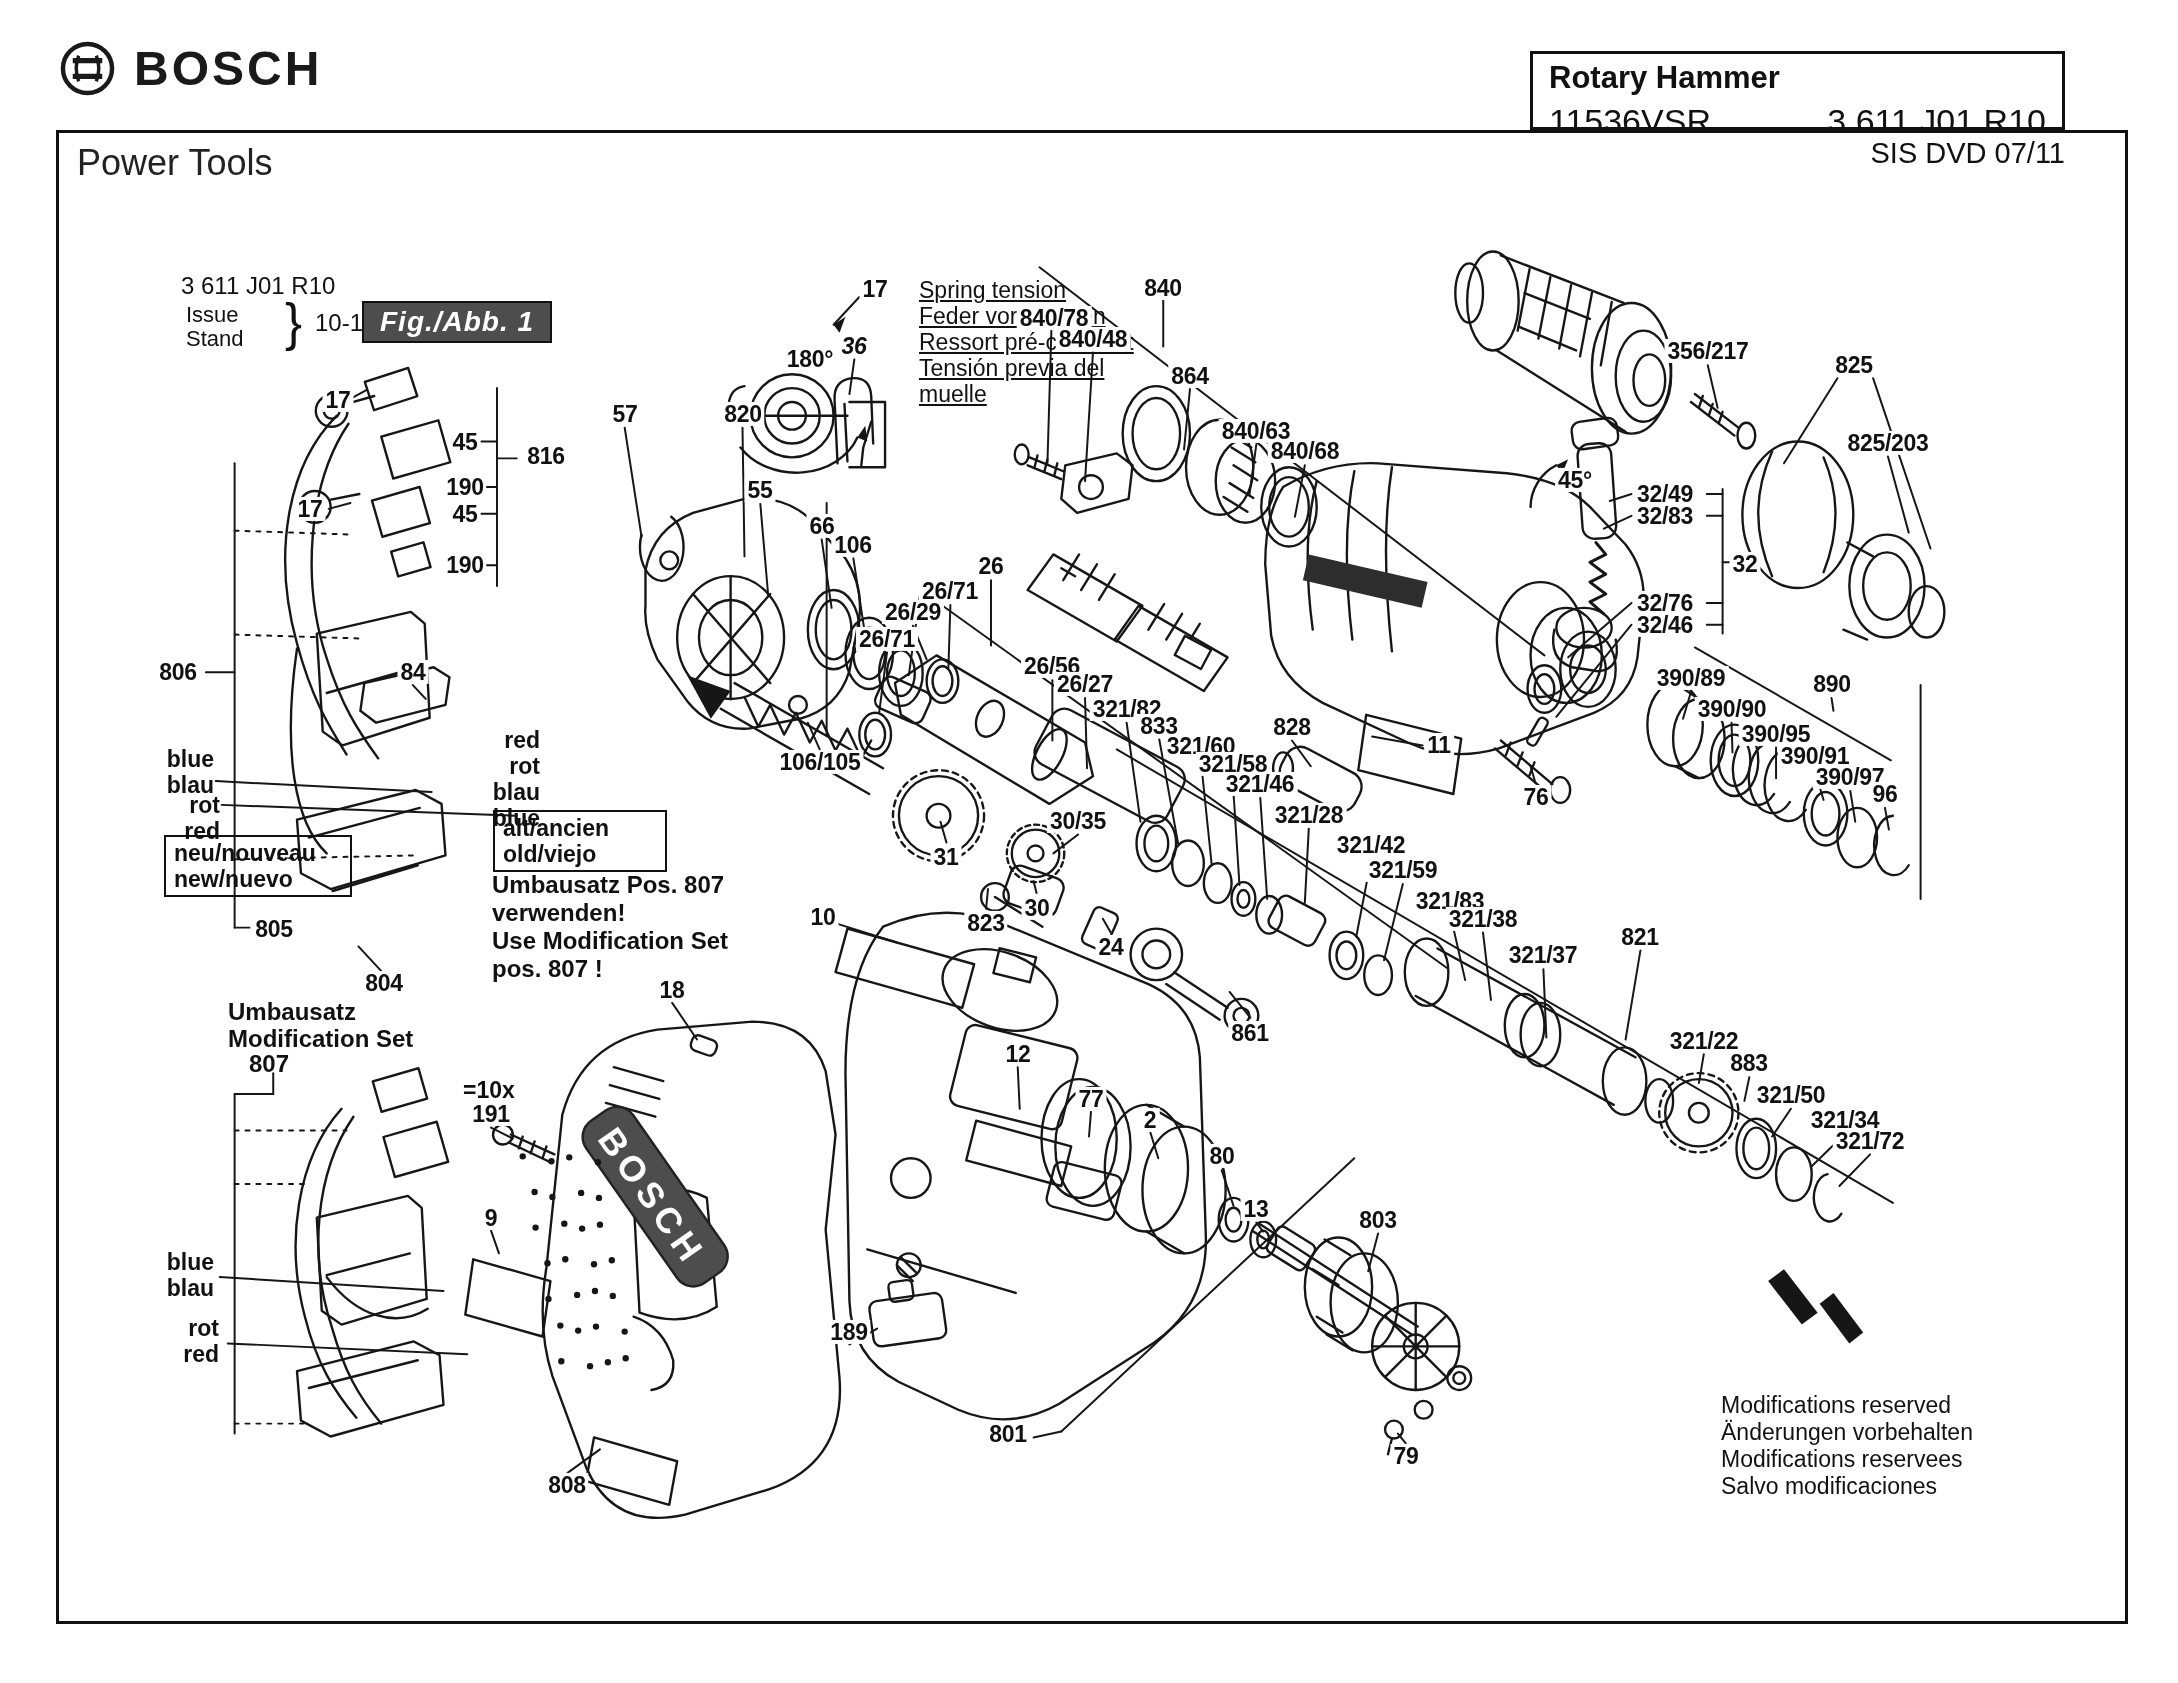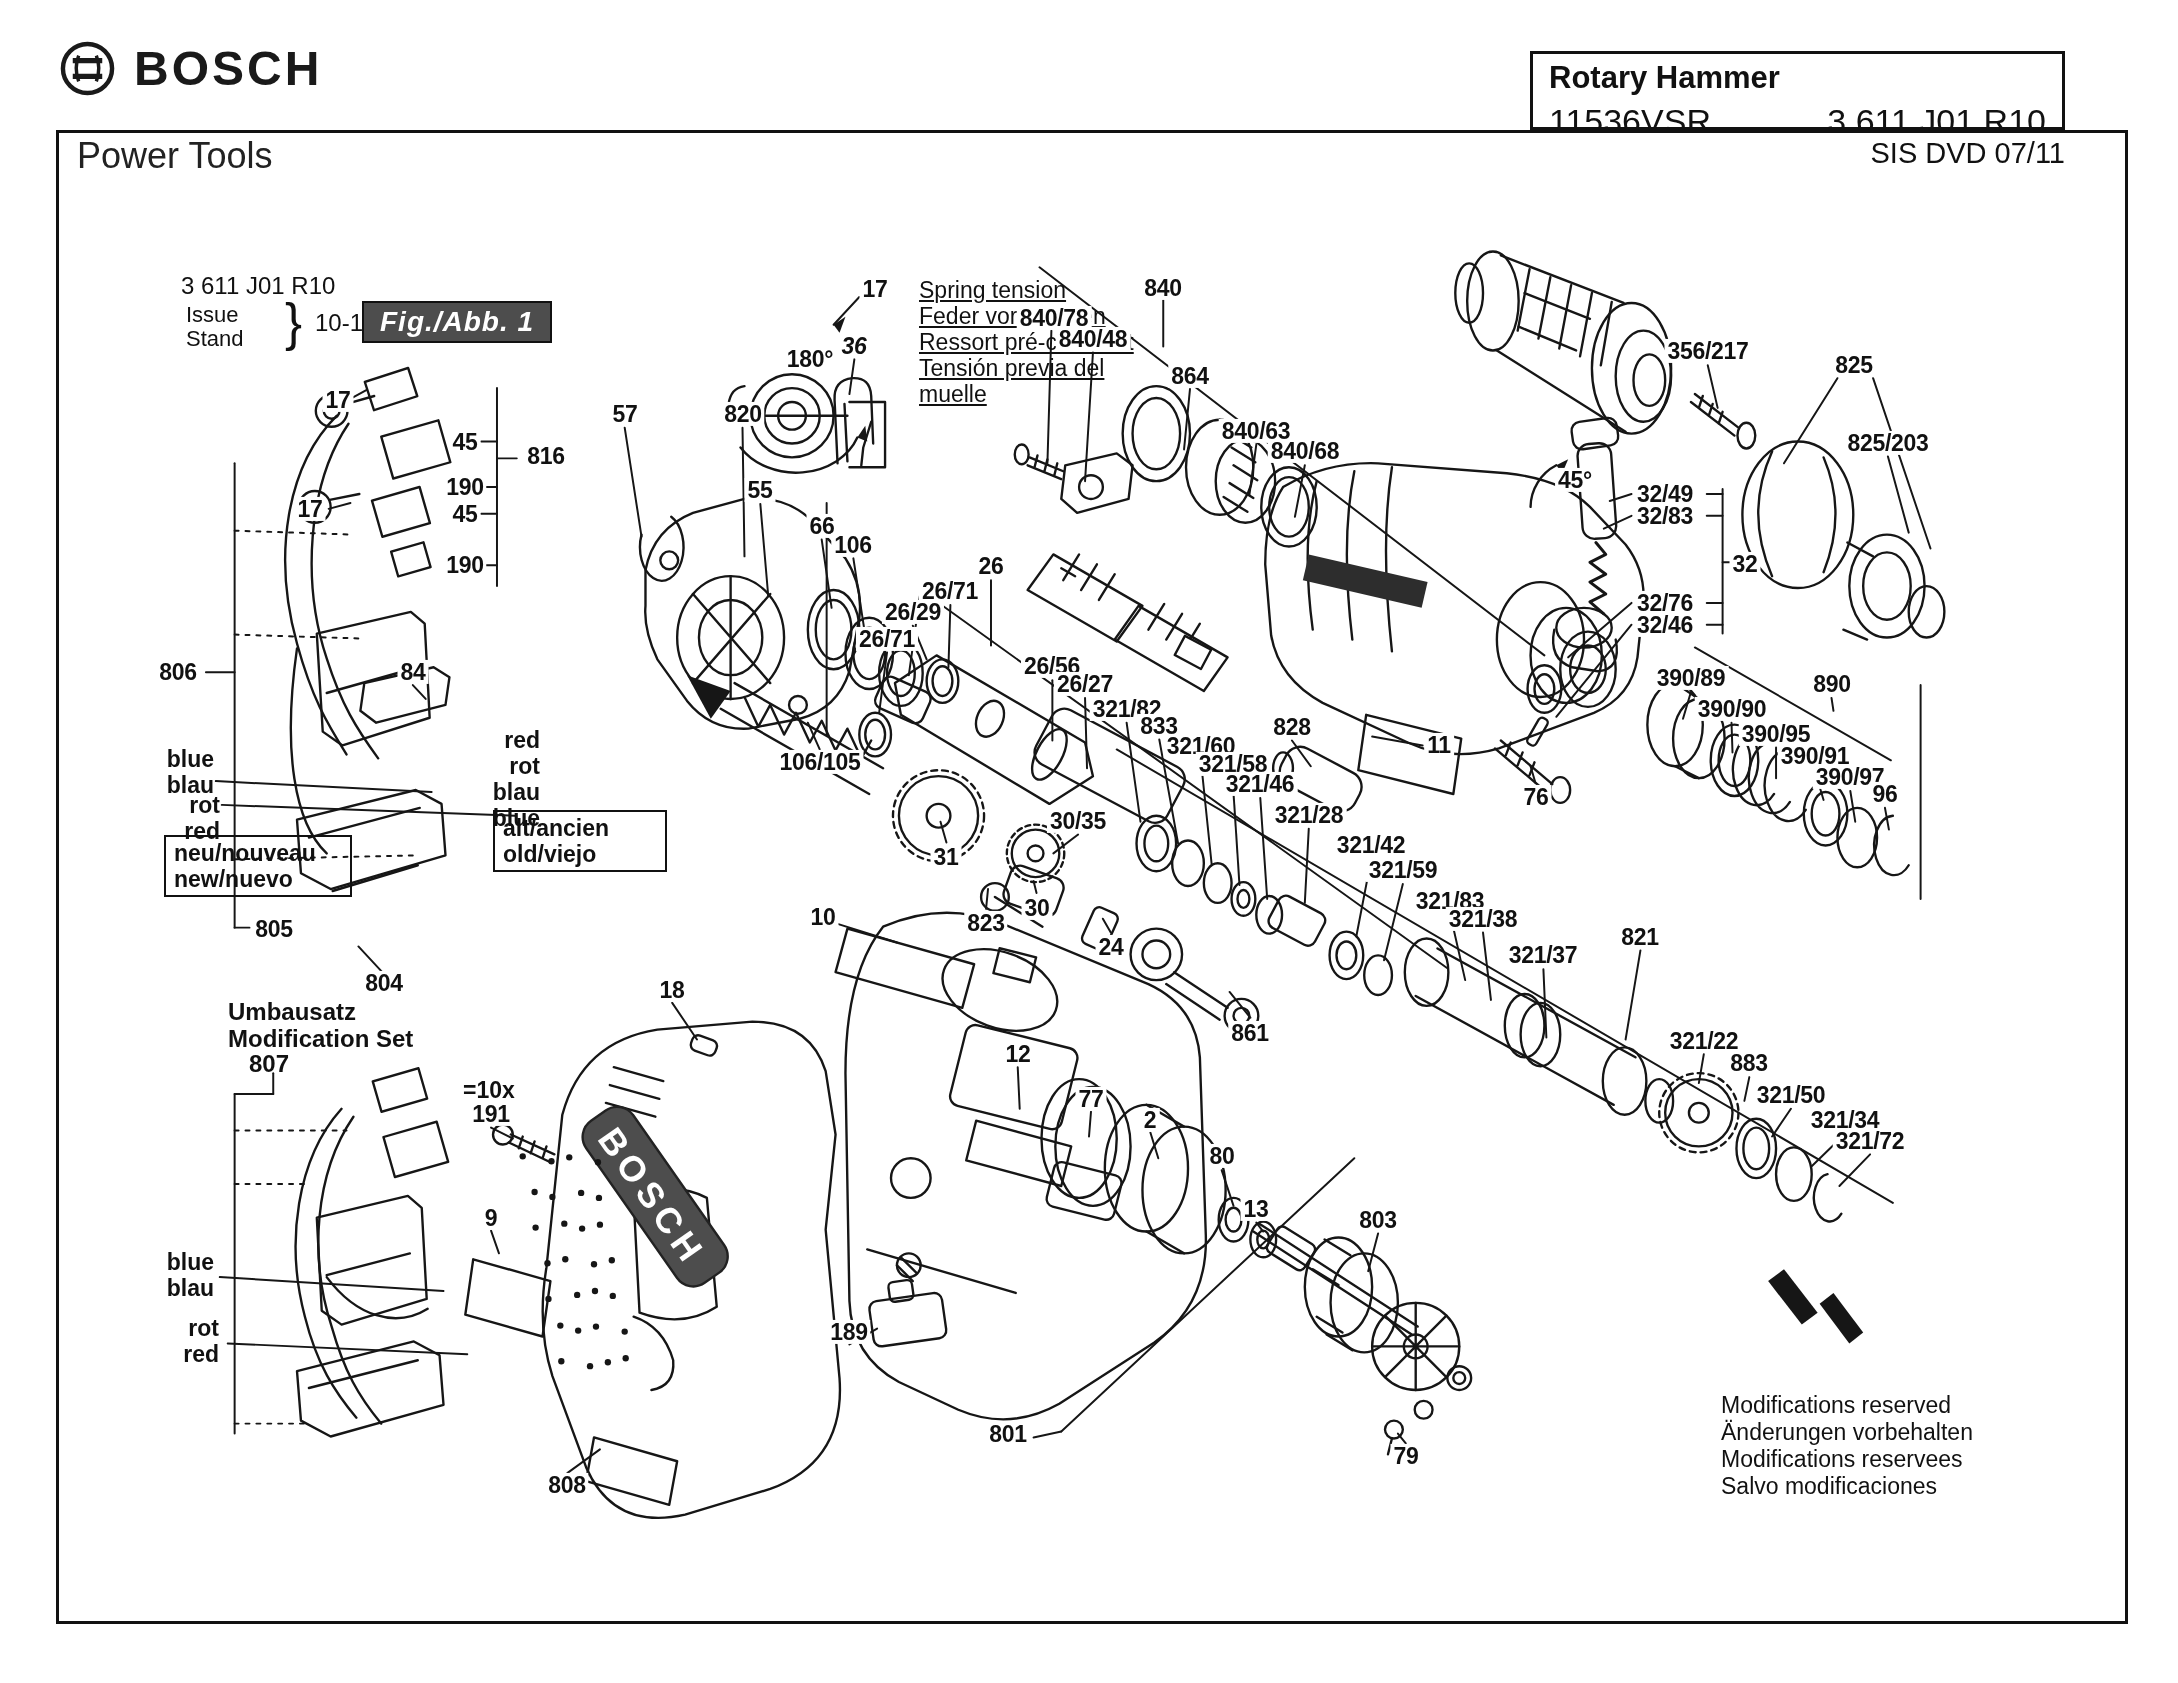--- a/index.html
+++ b/index.html
@@ -1,21 +1,21 @@
 <!DOCTYPE html>
 <html><head>
 <meta charset="utf-8">
 <style>
   html,body{margin:0;padding:0;background:#e9e9e9;}
   #page{position:relative;width:2178px;height:1683px;background:#ffffff;
         font-family:"Liberation Sans",sans-serif;color:#111;overflow:hidden;}
   
   #brand-row{position:absolute;left:59px;top:40px;display:flex;align-items:center;gap:18px;}
   #brand-word{font-size:48px;font-weight:bold;letter-spacing:3px;color:#1a1a1a;}
-  #division{position:absolute;left:77px;top:135px;font-size:36px;color:#222;}
+  #division{position:absolute;left:77px;top:142px;font-size:36px;color:#222;}
   #product-box{position:absolute;left:1530px;top:51px;width:535px;height:79px;
                border:3px solid #111;background:#fff;box-sizing:border-box;padding:6px 16px 4px 16px;}
   #product-title{font-size:31px;font-weight:bold;}
   #product-row{display:flex;justify-content:space-between;font-size:34px;margin-top:6px;}
   #media-ref{position:absolute;left:1530px;top:137px;width:535px;text-align:right;font-size:29px;}
   
   #frame{position:absolute;left:56px;top:130px;width:2072px;height:1494px;border:3px solid #111;box-sizing:border-box;}
   #sketch-svg{position:absolute;left:0;top:0;width:2178px;height:1683px;}
   #labels-layer{position:absolute;left:0;top:0;width:2178px;height:1683px;pointer-events:none;}
   .part-label{position:absolute;transform:translate(-50%,-50%);font-weight:bold;font-size:23px;
@@ -517,20 +517,26 @@
   <div class="txt" id="old-colors">
       <div>red</div>
       <div>rot</div>
       <div>blau</div>
       <div>blue</div>
     </div>
   <div class="txt" id="old-box">
       <div>alt/ancien</div>
       <div>old/viejo</div>
     </div>
+  <div class="txt" id="mod-note">
+      <div>Umbausatz Pos. 807</div>
+      <div>verwenden!</div>
+      <div>Use Modification Set</div>
+      <div>pos. 807 !</div>
+    </div>
 
   <div class="txt" id="new-colors-blue">
       <div>blue</div>
       <div>blau</div>
     </div>
   <div class="txt" id="new-colors-red">
       <div>rot</div>
       <div>red</div>
     </div>
   <div class="txt" id="new-box">

